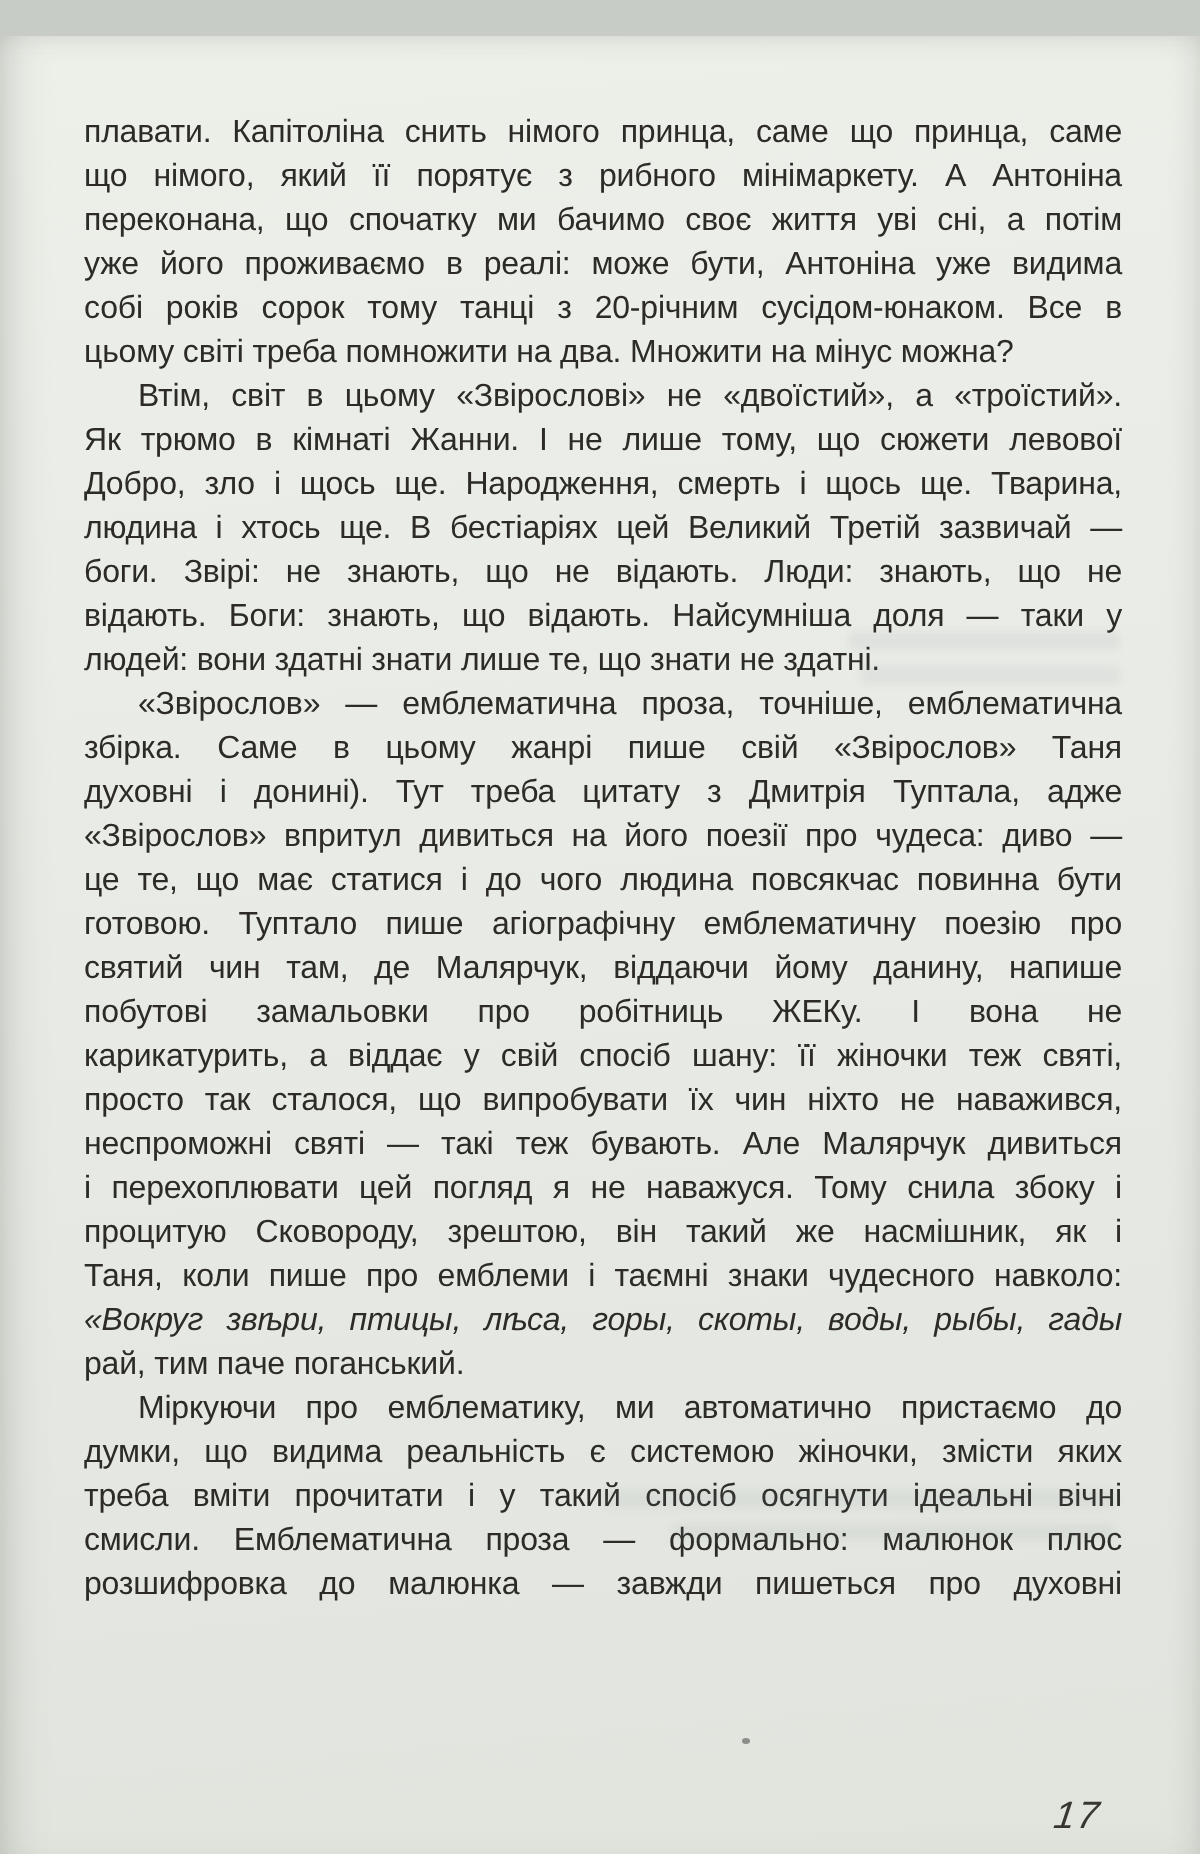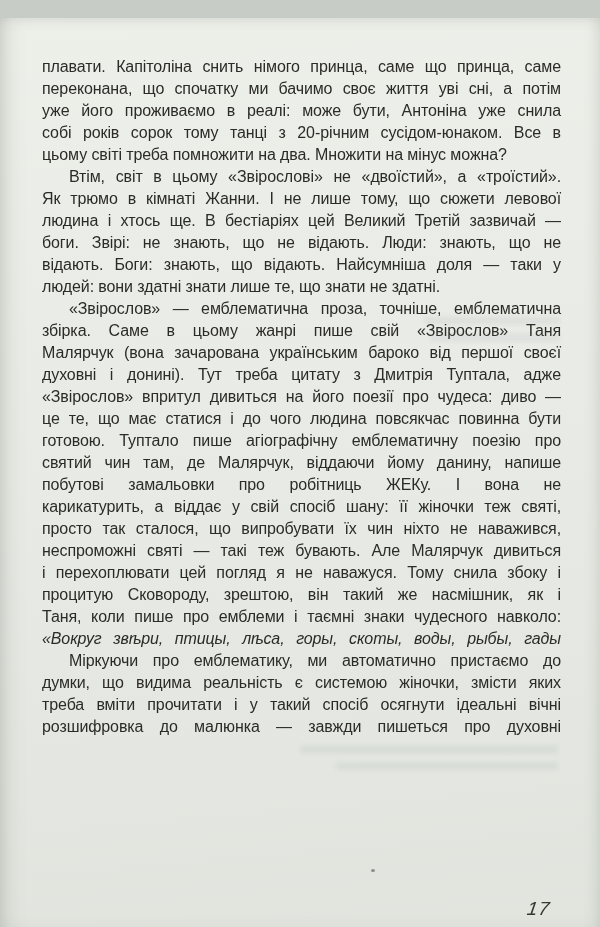--- a/index.html
+++ b/index.html
@@ -75,49 +75,52 @@
     background: rgba(70, 70, 65, 0.55);
     border-radius: 50%;
   }
 </style>
 </head>
 <body>
 
 <div class="page">
   <div class="text-block" id="text-block">
       <div class="line"><span>плавати. Капітоліна снить німого принца, саме що принца, саме</span></div>
+      <div class="line"><span>що німого, який її порятує з рибного мінімаркету. А Антоніна</span></div>
       <div class="line"><span>переконана, що спочатку ми бачимо своє життя уві сні, а потім</span></div>
-      <div class="line"><span>уже його проживаємо в реалі: може бути, Антоніна уже снила</span></div>
+      <div class="line"><span>уже його проживаємо в реалі: може бути, Антоніна уже видима</span></div>
       <div class="line"><span>собі років сорок тому танці з 20-річним сусідом-юнаком. Все в</span></div>
       <div class="line last"><span>цьому світі треба помножити на два. Множити на мінус можна?</span></div>
       <div class="line indent"><span>Втім, світ в цьому «Звірослові» не «двоїстий», а «троїстий».</span></div>
       <div class="line"><span>Як трюмо в кімнаті Жанни. І не лише тому, що сюжети левової</span></div>
+      <div class="line"><span>Добро, зло і щось ще. Народження, смерть і щось ще. Тварина,</span></div>
       <div class="line"><span>людина і хтось ще. В бестіаріях цей Великий Третій зазвичай —</span></div>
       <div class="line"><span>боги. Звірі: не знають, що не відають. Люди: знають, що не</span></div>
       <div class="line"><span>відають. Боги: знають, що відають. Найсумніша доля — таки у</span></div>
       <div class="line last"><span>людей: вони здатні знати лише те, що знати не здатні.</span></div>
       <div class="line indent"><span>«Звірослов» — емблематична проза, точніше, емблематична</span></div>
       <div class="line"><span>збірка. Саме в цьому жанрі пише свій «Звірослов» Таня</span></div>
-      <div class="line"><span>Малярчук (вона зачарована українським бароко від першої своєї</span></div>
       <div class="line"><span>духовні і донині). Тут треба цитату з Дмитрія Туптала, адже</span></div>
       <div class="line"><span>«Звірослов» впритул дивиться на його поезії про чудеса: диво —</span></div>
       <div class="line"><span>це те, що має статися і до чого людина повсякчас повинна бути</span></div>
       <div class="line"><span>готовою. Туптало пише агіографічну емблематичну поезію про</span></div>
       <div class="line"><span>святий чин там, де Малярчук, віддаючи йому данину, напише</span></div>
       <div class="line"><span>побутові замальовки про робітниць ЖЕКу. І вона не</span></div>
       <div class="line"><span>карикатурить, а віддає у свій спосіб шану: її жіночки теж святі,</span></div>
       <div class="line"><span>просто так сталося, що випробувати їх чин ніхто не наважився,</span></div>
       <div class="line"><span>неспроможні святі — такі теж бувають. Але Малярчук дивиться</span></div>
       <div class="line"><span>і перехоплювати цей погляд я не наважуся. Тому снила збоку і</span></div>
       <div class="line"><span>процитую Сковороду, зрештою, він такий же насмішник, як і</span></div>
       <div class="line"><span>Таня, коли пише про емблеми і таємні знаки чудесного навколо:</span></div>
       <div class="line"><span class="it">«Вокруг звѣри, птицы, лѣса, горы, скоты, воды, рыбы, гады</span></div>
+      <div class="line last"><span>рай, тим паче поганський.</span></div>
       <div class="line indent"><span>Міркуючи про емблематику, ми автоматично пристаємо до</span></div>
       <div class="line"><span>думки, що видима реальність є системою жіночки, змісти яких</span></div>
       <div class="line"><span>треба вміти прочитати і у такий спосіб осягнути ідеальні вічні</span></div>
+      <div class="line"><span>смисли. Емблематична проза — формально: малюнок плюс</span></div>
       <div class="line"><span>розшифровка до малюнка — завжди пишеться про духовні</span></div>
     </div>
   <div class="page-num">17</div>
   <div class="ghost g1"></div>
   <div class="ghost g2"></div>
   <div class="ghost g3"></div>
   <div class="ghost g4"></div>
   <div class="speck"></div>
 </div>
 

